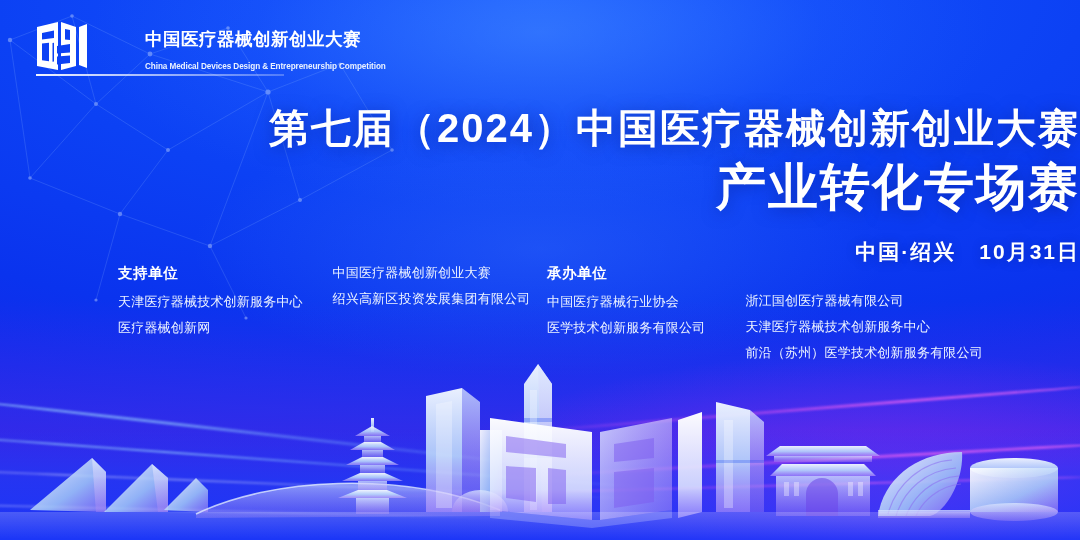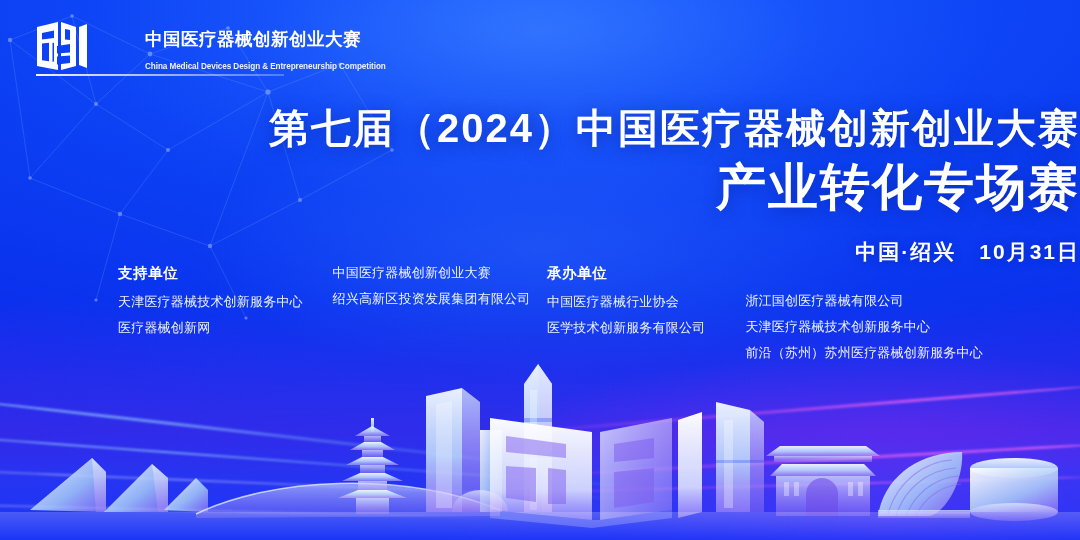--- a/index.html
+++ b/index.html
@@ -182,21 +182,21 @@
 
     <div class="org-col col-3">
       <div class="org-head">承办单位</div>
       <div class="org-item">中国医疗器械行业协会</div>
       <div class="org-item">医学技术创新服务有限公司</div>
     </div>
 
     <div class="org-col col-4">
       <div class="org-item">浙江国创医疗器械有限公司</div>
       <div class="org-item">天津医疗器械技术创新服务中心</div>
-      <div class="org-item">前沿（苏州）苏州医疗器械创新服务中心</div>
+      <div class="org-item">前沿（苏州）医学技术创新服务有限公司</div>
     </div>
 
   </div>
 
   <svg class="skyline" viewBox="0 0 1080 180" preserveAspectRatio="none">
     <defs>
       <linearGradient id="gIce" x1="0" y1="0" x2="0" y2="1">
         <stop offset="0%" stop-color="#f2f8ff" stop-opacity=".96"></stop>
         <stop offset="55%" stop-color="#bcd8fb" stop-opacity=".88"></stop>
         <stop offset="100%" stop-color="#c7a6fb" stop-opacity=".55"></stop>

